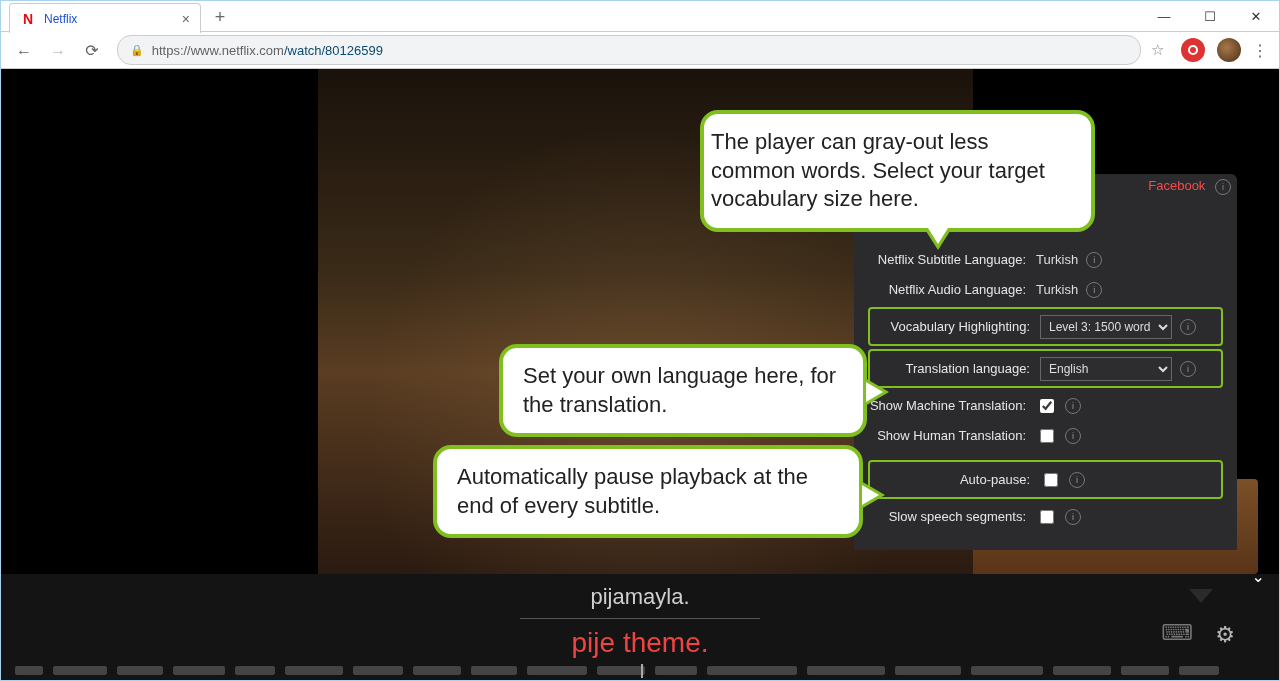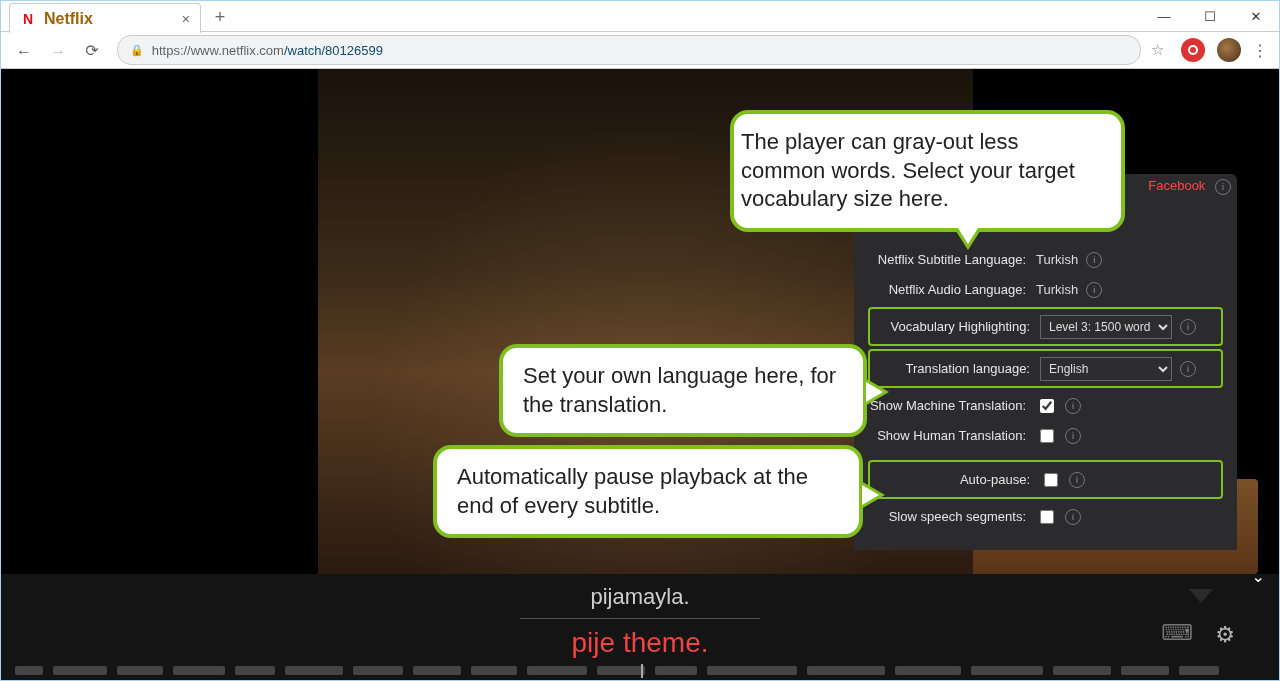--- a/index.html
+++ b/index.html
@@ -1,21 +1,21 @@
 <!DOCTYPE html>
 <html><head>
 <meta charset="utf-8">
 <style>
   html,body{margin:0;padding:0;height:100%;font-family:Segoe UI,Arial,sans-serif;font-size:13px;background:#a8d3ef;}
   .window{position:relative;width:1280px;height:681px;background:#fff;overflow:hidden;border:1px solid #a8d3ef;box-sizing:border-box;}
   
   .titlebar{height:30px;background:#fff;display:flex;align-items:flex-start;border-bottom:1px solid #ccc;}
   .tab{height:29px;background:#f2f2f2;border:1px solid #ccc;border-bottom:none;border-radius:4px 4px 0 0;margin:2px 0 0 8px;display:flex;align-items:center;padding:0 10px;min-width:170px;gap:8px;background:#fff;}
   .favicon{width:16px;height:16px;display:flex;align-items:center;justify-content:center;color:#e50914;font-weight:900;font-size:14px;font-family:Arial Black,Arial;}
-  .tab-title{font-size:16px;color:#a16207;font-weight:bold;}
+  .tab-title{font-size:12px;color:#1d4ed8;}
   .tab-close{margin-left:auto;font-size:14px;color:#666;}
   .new-tab{width:26px;height:26px;margin:3px 0 0 6px;display:flex;align-items:center;justify-content:center;color:#666;font-size:18px;}
   .wincontrols{margin-left:auto;display:flex;}
   .winbtn{width:46px;height:30px;display:flex;align-items:center;justify-content:center;color:#333;font-size:13px;}
   
   .toolbar{height:36px;display:flex;align-items:center;padding:0 8px;background:#fff;border-bottom:1px solid #ccc;gap:4px;}
   .nav-btn{width:30px;height:30px;display:flex;align-items:center;justify-content:center;color:#5f6368;font-size:16px;}
   .nav-btn.disabled{color:#c0c0c0;}
   .addr{flex:1;height:28px;border:1px solid #ccc;border-radius:14px;display:flex;align-items:center;padding:0 12px;margin:0 6px;gap:8px;background:#f1f3f4;}
   .lock{color:#5f6368;font-size:11px;}
@@ -74,21 +74,21 @@
   .info-ic{width:14px;height:14px;border:1px solid #777;border-radius:50%;display:inline-flex;align-items:center;justify-content:center;font-size:9px;color:#999;margin-left:8px;}
   .hl-row{border:2px solid #7fbf1f;border-radius:4px;padding:3px 2px;margin:3px 0;}
   .panel-tail{position:absolute;right:66px;top:520px;width:0;height:0;border-left:12px solid transparent;border-right:12px solid transparent;border-top:14px solid #2b2b2d;}
   
   .kb-ic{position:absolute;right:86px;bottom:36px;font-size:22px;color:#777;}
   .gear-ic{position:absolute;right:44px;bottom:34px;font-size:22px;color:#b6b6b6;}
   .chev{position:absolute;right:14px;bottom:96px;color:#fff;font-size:16px;}
   
   .callout{position:absolute;background:#fff;border:4px solid #7fbf1f;border-radius:18px;padding:14px 20px;font-size:22px;color:#222;line-height:1.3;}
   .callout .tail{position:absolute;width:0;height:0;}
-  .c1{left:729px;top:41px;width:360px;padding-left:7px;}
+  .c1{left:699px;top:41px;width:360px;padding-left:7px;}
   .c1 .tail{bottom:-22px;left:220px;border-left:14px solid transparent;border-right:14px solid transparent;border-top:22px solid #7fbf1f;}
   .c1 .tail::after{content:"";position:absolute;left:-10px;top:-22px;border-left:10px solid transparent;border-right:10px solid transparent;border-top:16px solid #fff;}
   .c2{left:498px;top:275px;width:320px;}
   .c2 .tail{right:-26px;top:30px;border-top:14px solid transparent;border-bottom:14px solid transparent;border-left:24px solid #7fbf1f;}
   .c2 .tail::after{content:"";position:absolute;right:6px;top:-10px;border-top:10px solid transparent;border-bottom:10px solid transparent;border-left:17px solid #fff;}
   .c3{left:432px;top:376px;width:382px;}
   .c3 .tail{right:-26px;top:32px;border-top:14px solid transparent;border-bottom:14px solid transparent;border-left:24px solid #7fbf1f;}
   .c3 .tail::after{content:"";position:absolute;right:6px;top:-10px;border-top:10px solid transparent;border-bottom:10px solid transparent;border-left:17px solid #fff;}
 </style>
 </head>

